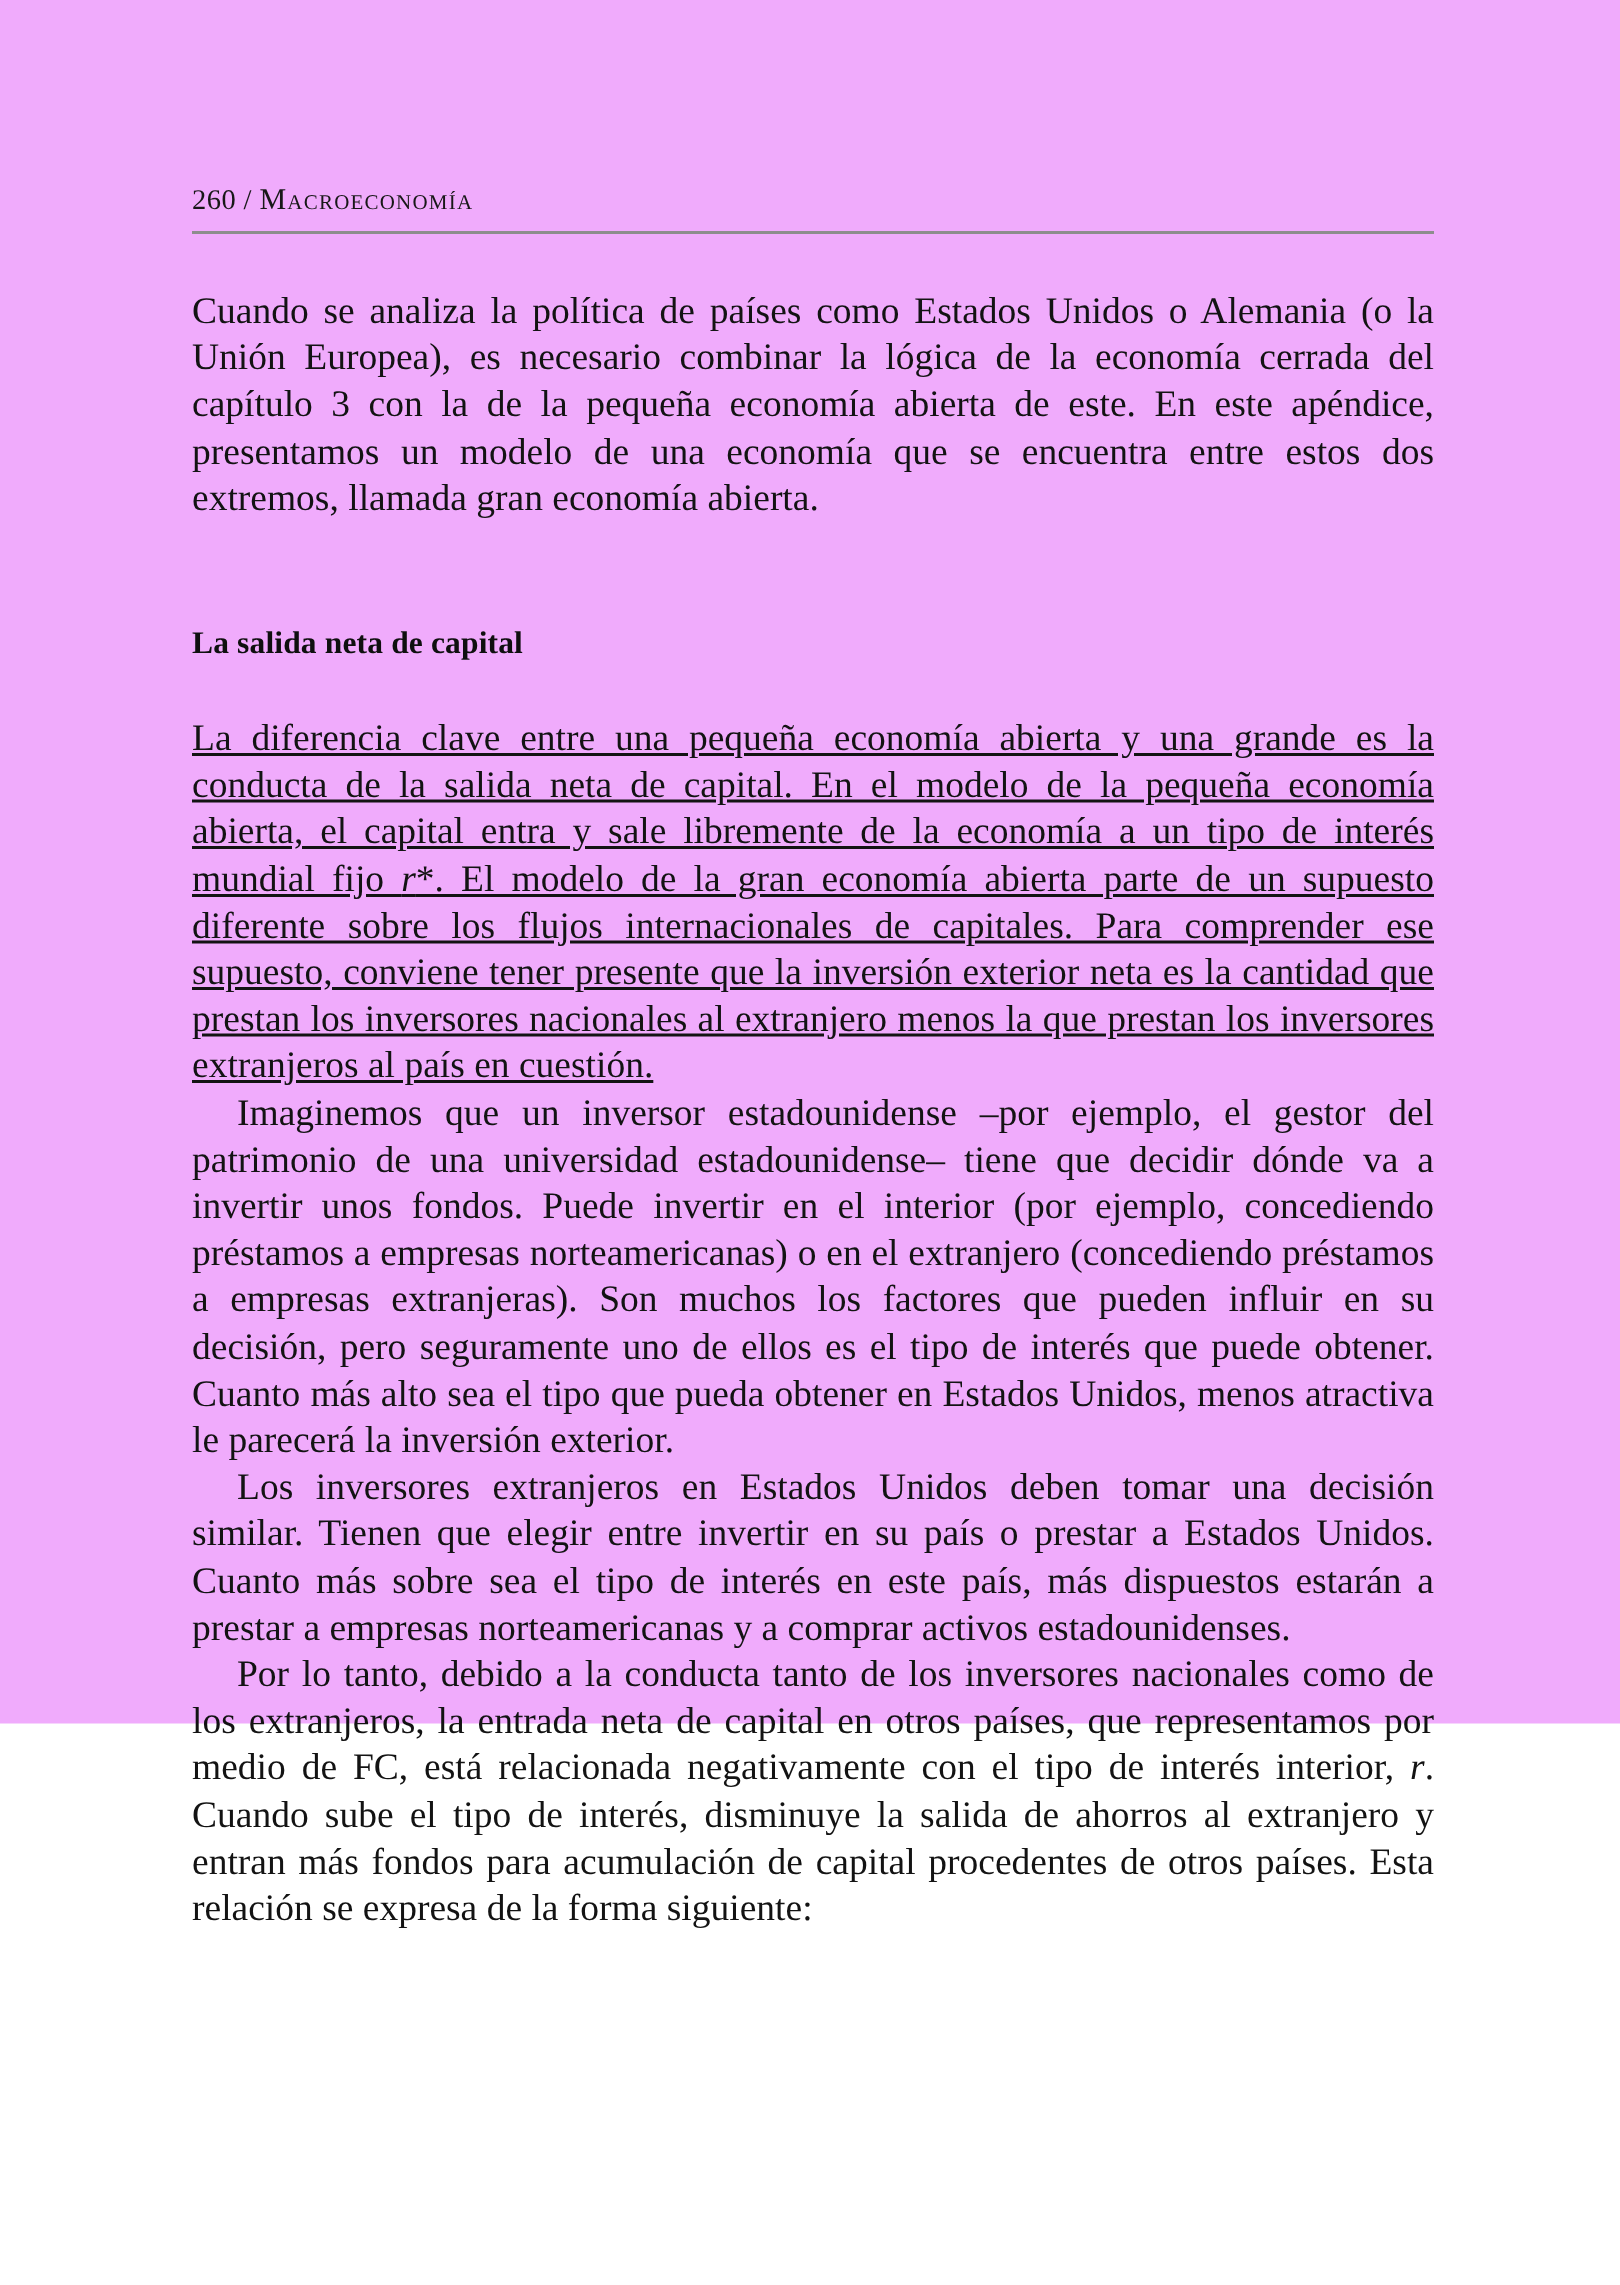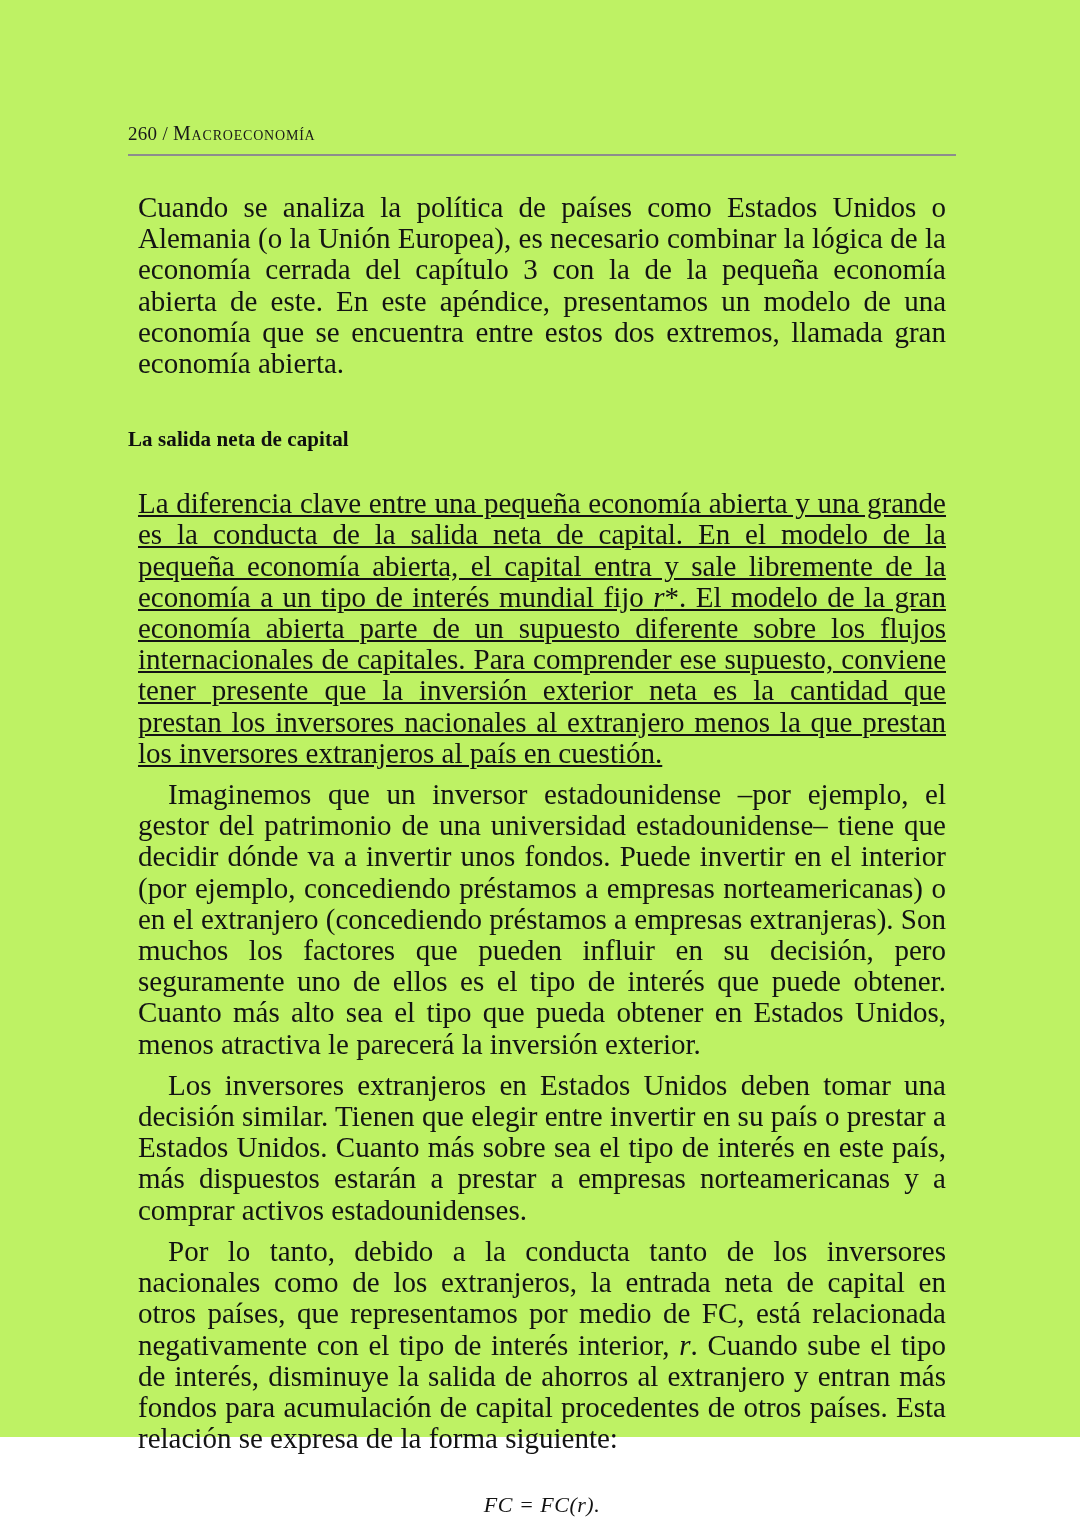--- a/index.html
+++ b/index.html
@@ -14,22 +14,22 @@
     font-family: "Liberation Serif", "DejaVu Serif", serif;
     color: #1a1a1a;
     overflow: hidden;
   }
 
   .page {
     position: absolute;
     left: 0;
     top: 0;
     width: 1080px;
-    height: 1437px;
-    background: #bef264;
+    height: 1149px;
+    background: #f0abfc;
   }
 
   .content {
     position: absolute;
     left: 128px;
     top: 0;
     width: 828px;
   }
 
   
@@ -71,31 +71,31 @@
   
   .h-sub {
     margin-top: 14px;
     font-size: 21px;
     font-weight: bold;
     color: #0f0f0f;
     letter-spacing: 0.1px;
   }
 
   .h-sub2 {
-    margin-top: 48px;
+    margin-top: 68px;
     font-size: 21px;
     font-weight: bold;
     color: #0f0f0f;
     letter-spacing: 0.1px;
   }
 
   
   p.body {
-    margin: 10px;
-    font-size: 29px;
+    margin: 0;
+    font-size: 25px;
     line-height: 31.2px;
     text-align: justify;
     text-justify: inter-word;
     color: #131313;
     hyphens: manual;
   }
 
   p.first-para {
     margin-top: 36px;
   }
@@ -136,16 +136,15 @@
 
     <p class="body first-para">Cuando se analiza la política de países como Estados Unidos o Alemania (o la Unión Europea), es necesario combinar la lógica de la economía cerrada del capítulo 3 con la de la pequeña economía abierta de este. En este apéndice, presentamos un modelo de una economía que se encuentra entre estos dos extremos, llamada gran economía abierta.</p>
 
     <div class="h-sub2">La salida neta de capital</div>
 
     <p class="body lead" id="para-p1">La diferencia clave entre una pequeña economía abierta y una grande es la conducta de la salida neta de capital. En el modelo de la pequeña economía abierta, el capital entra y sale libremente de la economía a un tipo de interés mundial fijo <i>r</i>*. El modelo de la gran economía abierta parte de un supuesto diferente sobre los flujos internacionales de capitales. Para comprender ese supuesto, conviene tener presente que la inversión exterior neta es la cantidad que prestan los inversores nacionales al extranjero menos la que prestan los inversores extranjeros al país en cuestión.</p>
     <p class="body indent" id="para-p2">Imaginemos que un inversor estadounidense –por ejemplo, el gestor del patrimonio de una universidad estadounidense– tiene que decidir dónde va a invertir unos fondos. Puede invertir en el interior (por ejemplo, concediendo préstamos a empresas norteamericanas) o en el extranjero (concediendo préstamos a empresas extranjeras). Son muchos los factores que pueden influir en su decisión, pero seguramente uno de ellos es el tipo de interés que puede obtener. Cuanto más alto sea el tipo que pueda obtener en Estados Unidos, menos atractiva le parecerá la inversión exterior.</p>
     <p class="body indent" id="para-p3">Los inversores extranjeros en Estados Unidos deben tomar una decisión similar. Tienen que elegir entre invertir en su país o prestar a Estados Unidos. Cuanto más sobre sea el tipo de interés en este país, más dispuestos estarán a prestar a empresas norteamericanas y a comprar activos estadounidenses.</p>
     <p class="body indent" id="para-p4">Por lo tanto, debido a la conducta tanto de los inversores nacionales como de los extranjeros, la entrada neta de capital en otros países, que representamos por medio de FC, está relacionada negativamente con el tipo de interés interior, <i>r</i>. Cuando sube el tipo de interés, disminuye la salida de ahorros al extranjero y entran más fondos para acumulación de capital procedentes de otros países. Esta relación se expresa de la forma siguiente:</p>
 
-    <div class="formula">FC = FC(r).</div>
 
   </div>
 </div>
 
 </body></html>

